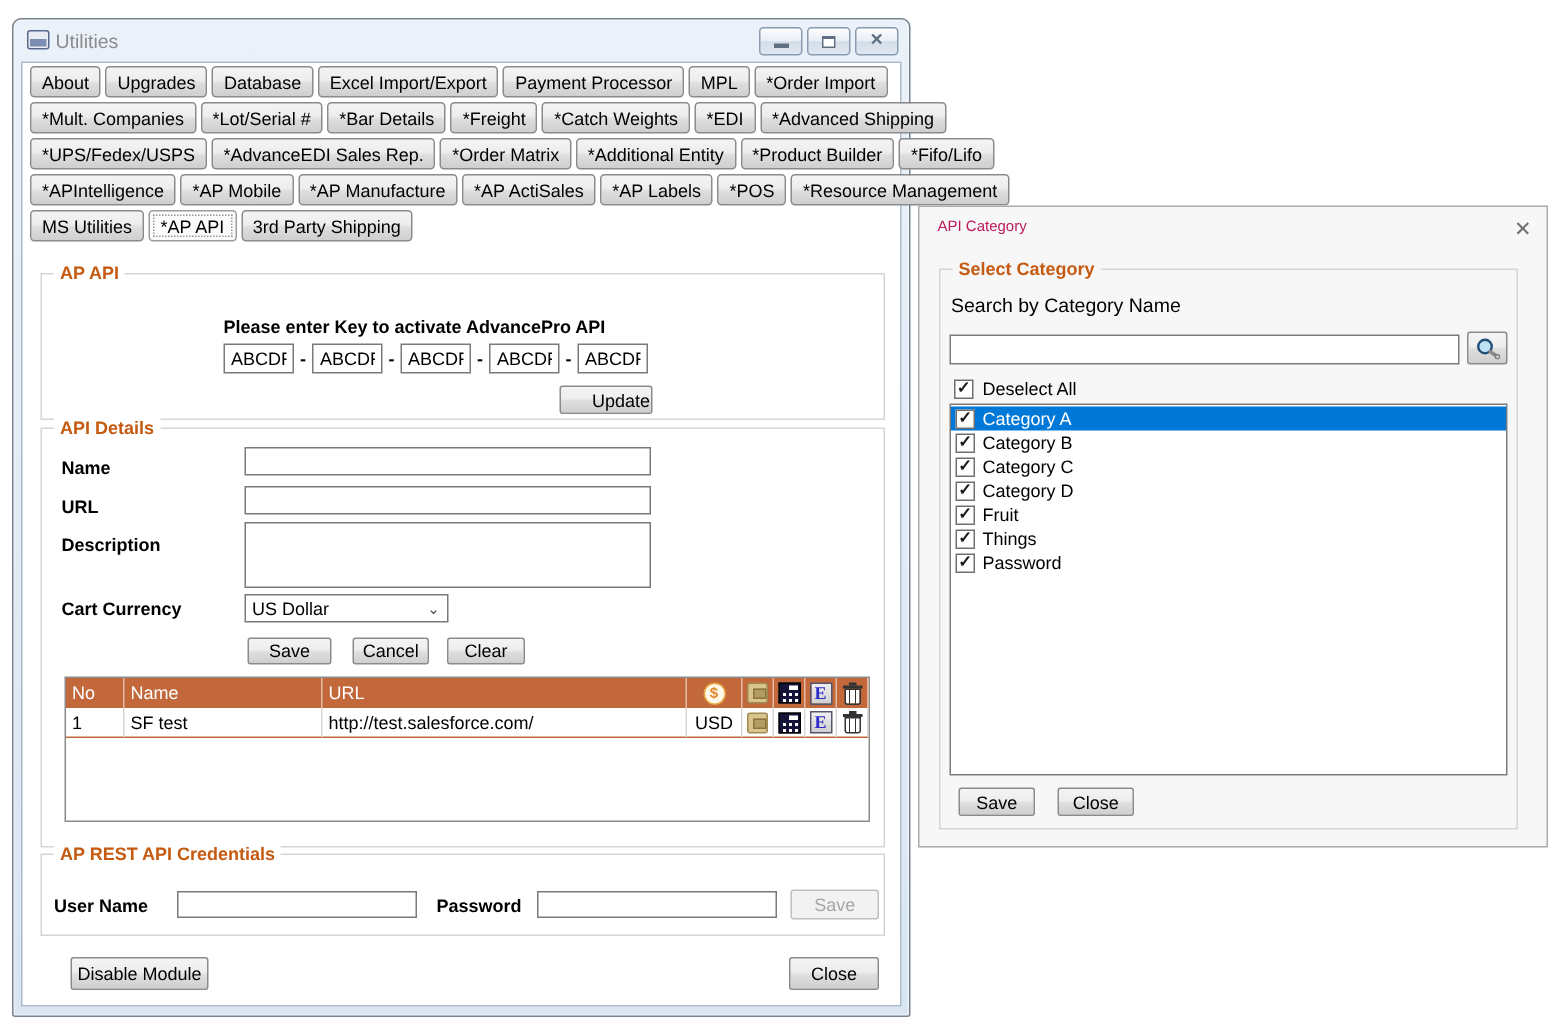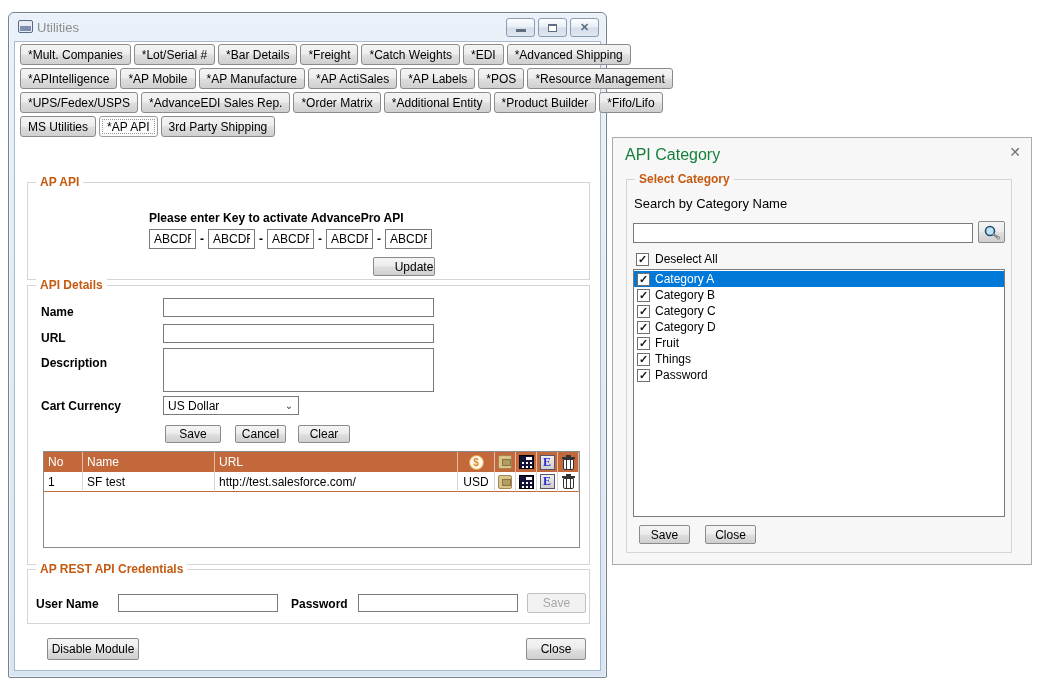--- a/index.html
+++ b/index.html
@@ -92,21 +92,21 @@
       linear-gradient(#fff,#fff) 0 4px/2px 2px no-repeat, linear-gradient(#fff,#fff) 4px 4px/2px 2px no-repeat, linear-gradient(#fff,#fff) 8px 4px/2px 2px no-repeat; }
   .eicon { width:15px; height:15px; background:linear-gradient(#EFEFEF,#CFCFCF); border:1px solid #55556B; color:#2B2BCC; font-family:"Liberation Serif",serif; font-weight:bold; font-size:12px; line-height:13px; text-align:center; }
   .trash { width:13px; height:15px; position:relative; }
   .trash::before { content:""; position:absolute; left:0; right:0; top:2px; height:2px; background:#333; }
   .trash::after { content:""; position:absolute; left:1px; right:1px; top:4px; bottom:0; border:1px solid #333; border-radius:0 0 2px 2px;
     background:repeating-linear-gradient(90deg,#fff 0 2px,#333 2px 3px,#fff 3px 4px); }
   .trash i { position:absolute; left:4px; top:0; width:5px; height:2px; background:#333; }
 
   
   .dlg { position:absolute; left:612px; top:137px; width:420px; height:428px; background:#F7F7F7; border:1px solid #ABABAB; }
-  .dlg-title { position:absolute; left:12px; top:8px; color:#15803d; font-size:16px; }
+  .dlg-title { position:absolute; left:12px; top:8px; color:#be185d; font-size:10px; }
   .dlg-x { position:absolute; right:10px; top:6px; color:#707070; font-size:14px; cursor:pointer; }
   .dlg .group > .glabel { background:#F7F7F7; }
 
   .checkbox { width:13px; height:13px; border:1px solid #707070; background:#fff; display:inline-flex; align-items:center; justify-content:center; flex:none; }
   .checkbox .chk { color:#1A1A1A; font-size:11px; font-weight:bold; line-height:1; }
 
   .listbox { position:absolute; left:6px; top:89px; width:372px; height:248px; border:1px solid #7A7A7A; background:#fff; overflow:hidden; padding-top:1px; }
   .litem { display:flex; align-items:center; gap:5px; height:16px; padding-left:3px; cursor:default; }
   .litem.sel { background:#0078D7; color:#fff; }
 
@@ -129,44 +129,53 @@
       <div class="wbtn">
           <span class="glyph-x">✕</span>
         </div>
     </div>
   </div>
 
   <div class="client">
 
     <div class="tabs">
       <div class="tabrow">
+        <button class="tabbtn">About</button>
+        <button class="tabbtn">Upgrades</button>
+        <button class="tabbtn">Database</button>
+        <button class="tabbtn">Excel Import/Export</button>
+        <button class="tabbtn">Payment Processor</button>
+        <button class="tabbtn">MPL</button>
+        <button class="tabbtn">*Order Import</button>
+      </div>
+      <div class="tabrow">
         <button class="tabbtn">*Mult. Companies</button>
         <button class="tabbtn">*Lot/Serial #</button>
         <button class="tabbtn">*Bar Details</button>
         <button class="tabbtn">*Freight</button>
         <button class="tabbtn">*Catch Weights</button>
         <button class="tabbtn">*EDI</button>
         <button class="tabbtn">*Advanced Shipping</button>
       </div>
       <div class="tabrow">
+        <button class="tabbtn">*UPS/Fedex/USPS</button>
+        <button class="tabbtn">*AdvanceEDI Sales Rep.</button>
+        <button class="tabbtn">*Order Matrix</button>
+        <button class="tabbtn">*Additional Entity</button>
+        <button class="tabbtn">*Product Builder</button>
+        <button class="tabbtn">*Fifo/Lifo</button>
+      </div>
+      <div class="tabrow">
         <button class="tabbtn">*APIntelligence</button>
         <button class="tabbtn">*AP Mobile</button>
         <button class="tabbtn">*AP Manufacture</button>
         <button class="tabbtn">*AP ActiSales</button>
         <button class="tabbtn">*AP Labels</button>
         <button class="tabbtn">*POS</button>
         <button class="tabbtn">*Resource Management</button>
-      </div>
-      <div class="tabrow">
-        <button class="tabbtn">*UPS/Fedex/USPS</button>
-        <button class="tabbtn">*AdvanceEDI Sales Rep.</button>
-        <button class="tabbtn">*Order Matrix</button>
-        <button class="tabbtn">*Additional Entity</button>
-        <button class="tabbtn">*Product Builder</button>
-        <button class="tabbtn">*Fifo/Lifo</button>
       </div>
       <div class="tabrow">
         <button class="tabbtn">MS Utilities</button>
         <button class="tabbtn active">*AP API</button>
         <button class="tabbtn">3rd Party Shipping</button>
       </div>
     </div>
 
     <div class="group" style="left:12px; top:140px; width:563px; height:98px;">
       <span class="glabel">AP API</span>

